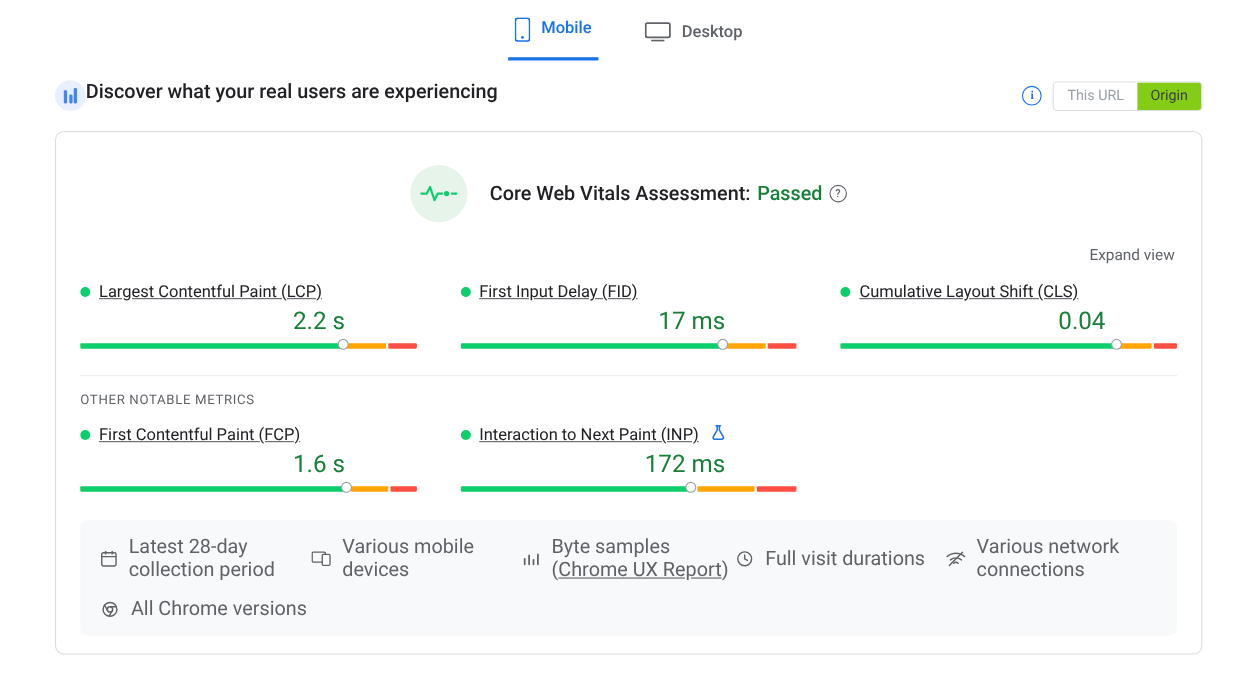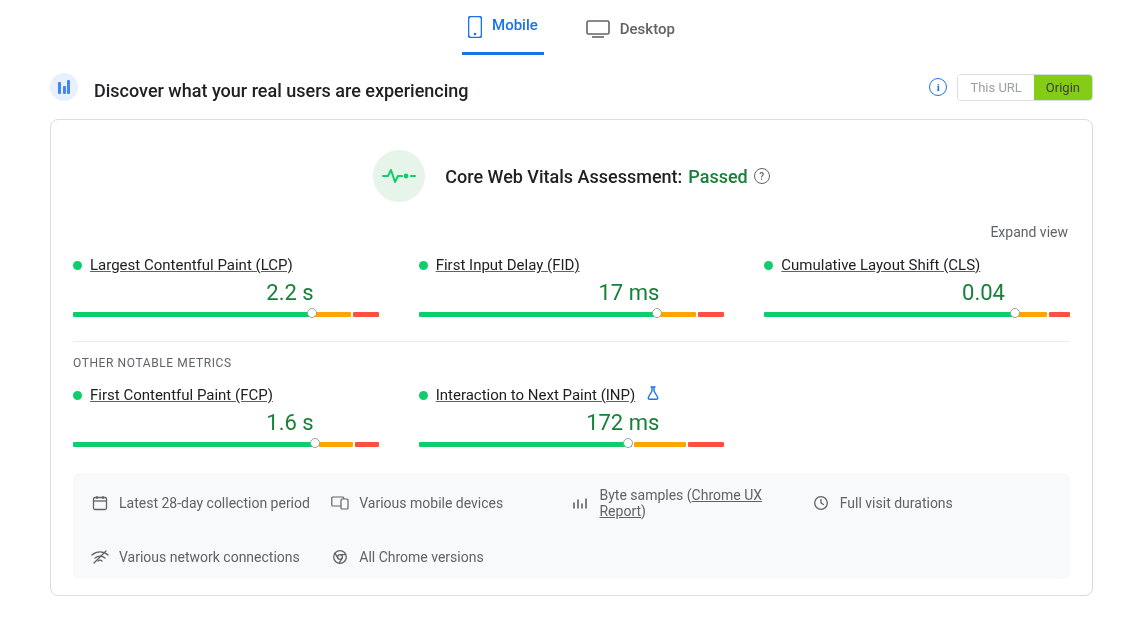--- a/index.html
+++ b/index.html
@@ -35,22 +35,21 @@
   }
   .tab svg { display: block; }
   .header-row {
     display: flex;
     align-items: center;
     justify-content: space-between;
     padding: 18px 50px 8px 50px;
   }
   .header-left {
     display: flex;
-    align-items: flex-end;
-    gap: 16px;
+    align-items: flex-start;
   }
   .header-icon {
     width: 28px; height: 28px; border-radius: 50%;
     background: #e8f0fe;
     display: flex; align-items: center; justify-content: center;
     position: relative;
   }
   .header-icon .bar1 { position: absolute; width: 3px; height: 12px; background: #4285f4; left: 8px; bottom: 7px; border-radius:1px;}
   .header-icon .bar2 { position: absolute; width: 3px; height: 8px; background: #4285f4; left: 12.5px; bottom: 7px; border-radius:1px;}
   .header-icon .bar3 { position: absolute; width: 3px; height: 14px; background: #4285f4; left: 17px; bottom: 7px; border-radius:1px;}
@@ -179,23 +178,23 @@
     letter-spacing: 0.6px;
     color:#5f6368;
     margin-bottom: 16px;
   }
   .footer-box {
     margin-top: 26px;
     background:#f8f9fa;
     border-radius:6px;
     padding: 14px 18px;
     display:grid;
-    grid-template-columns: repeat(4,1fr);
-    row-gap: 30px;
-    font-size:14px;
+    grid-template-columns: repeat(5,1fr);
+    row-gap: 14px;
+    font-size:18px;
     color:#5f6368;
   }
   .footer-item { display:flex; align-items:center; gap:10px;}
   .footer-item a { color:#5f6368; text-decoration:underline; }
   .fi-icon { width:18px; display:flex; justify-content:center; color:#5f6368;}
 </style>
 </head>
 <body>
 
 <div class="tabs">

